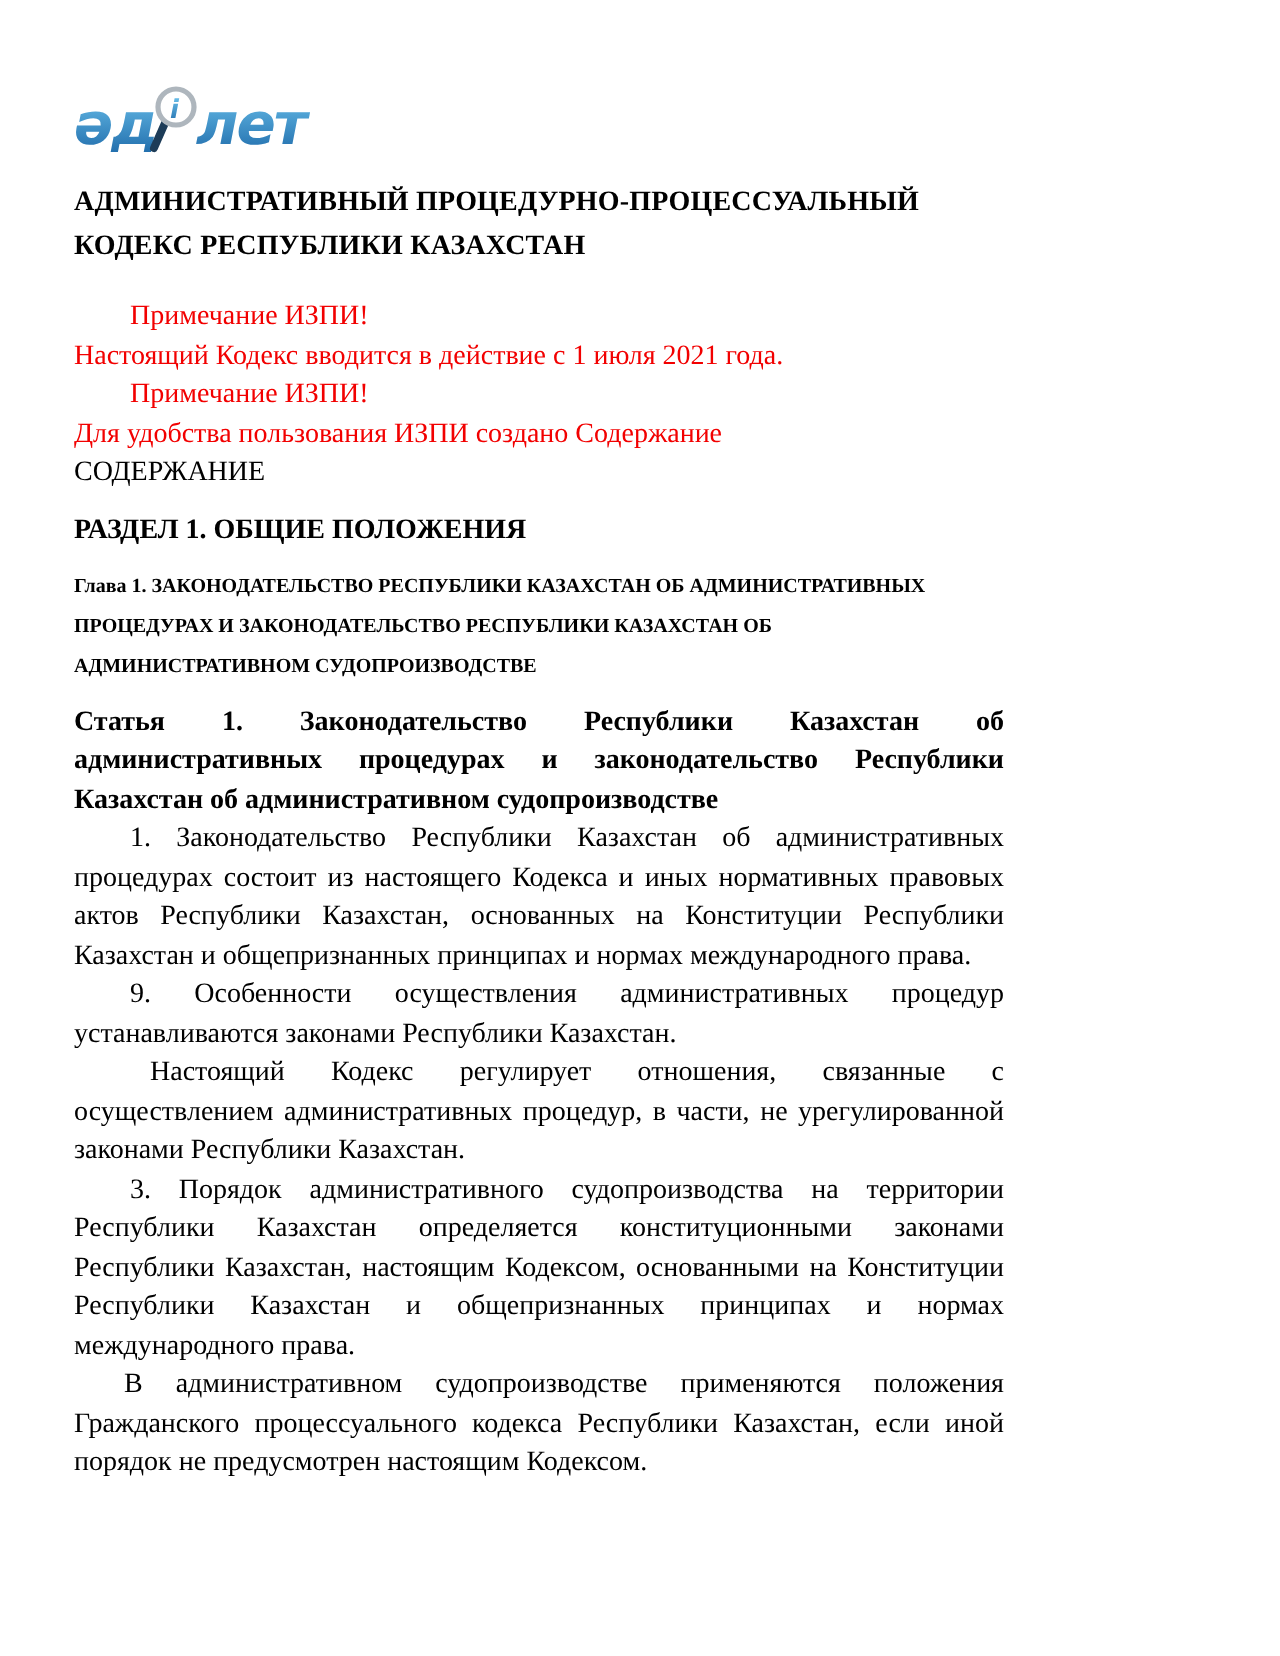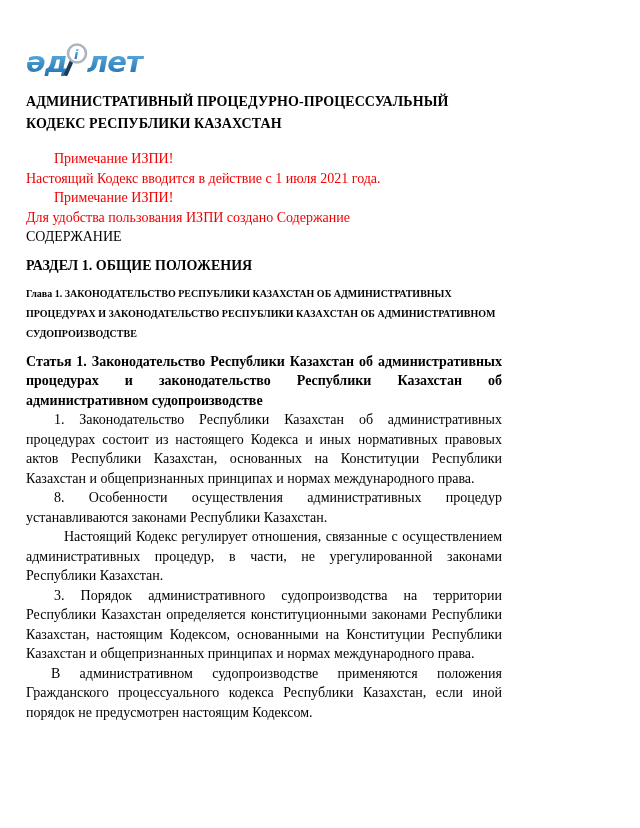--- a/index.html
+++ b/index.html
@@ -11,21 +11,21 @@
     width: 640px;
     height: 828px;
     font-family: "Liberation Serif", "DejaVu Serif", serif;
     color: var(--text, #000);
     overflow: hidden;
   }
   .page {
     box-sizing: border-box;
     width: 552px;
     height: 828px;
-    padding: 43px 50px 0 26px;
+    padding: 43px 50px 0 37px;
     background: #ffffff;
     overflow: hidden;
   }
   .logo-wrap {
     height: 36px;
     margin: 0 0 8px 0;
   }
   .doc-title {
     font-size: 14px;
     line-height: 22px;
@@ -119,19 +119,19 @@
   </div>
 
   <h2 class="section-heading">РАЗДЕЛ 1. ОБЩИЕ ПОЛОЖЕНИЯ</h2>
 
   <h2 class="chapter-heading">Глава 1. ЗАКОНОДАТЕЛЬСТВО РЕСПУБЛИКИ КАЗАХСТАН ОБ АДМИНИСТРАТИВНЫХ ПРОЦЕДУРАХ И ЗАКОНОДАТЕЛЬСТВО РЕСПУБЛИКИ КАЗАХСТАН ОБ АДМИНИСТРАТИВНОМ СУДОПРОИЗВОДСТВЕ</h2>
 
   <h3 class="article-heading">Статья 1. Законодательство Республики Казахстан об административных процедурах и законодательство Республики Казахстан об административном судопроизводстве</h3>
 
   <div class="body-text">
     <p class="ind-md">1. Законодательство Республики Казахстан об административных процедурах состоит из настоящего Кодекса и иных нормативных правовых актов Республики Казахстан, основанных на Конституции Республики Казахстан и общепризнанных принципах и нормах международного права.</p>
-    <p class="ind-md">8. Особенности осуществления административных процедур устанавливаются законами Республики Казахстан.</p>
+    <p class="ind-md">9. Особенности осуществления административных процедур устанавливаются законами Республики Казахстан.</p>
     <p class="ind-lg">Настоящий Кодекс регулирует отношения, связанные с осуществлением административных процедур, в части, не урегулированной законами Республики Казахстан.</p>
     <p class="ind-md">3. Порядок административного судопроизводства на территории Республики Казахстан определяется конституционными законами Республики Казахстан, настоящим Кодексом, основанными на Конституции Республики Казахстан и общепризнанных принципах и нормах международного права.</p>
     <p class="ind-sm">В административном судопроизводстве применяются положения Гражданского процессуального кодекса Республики Казахстан, если иной порядок не предусмотрен настоящим Кодексом.</p>
   </div>
 
 </div>
 
 </body></html>

